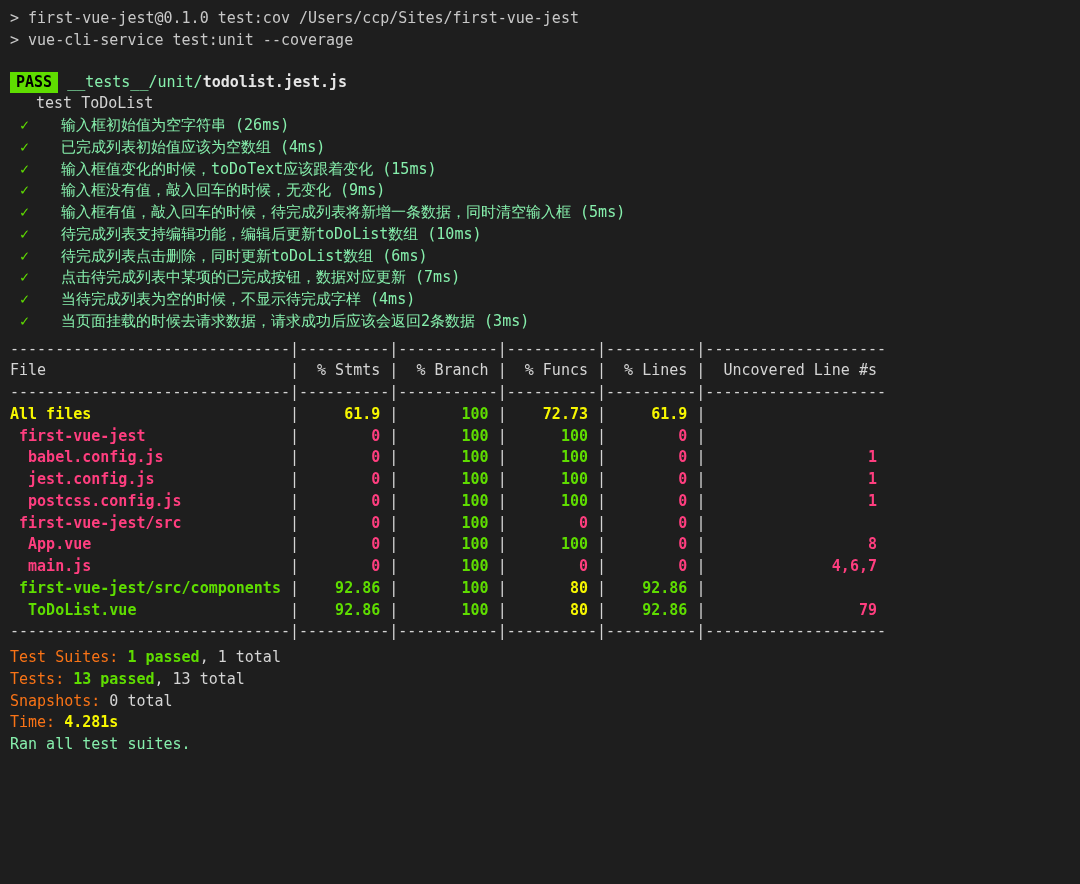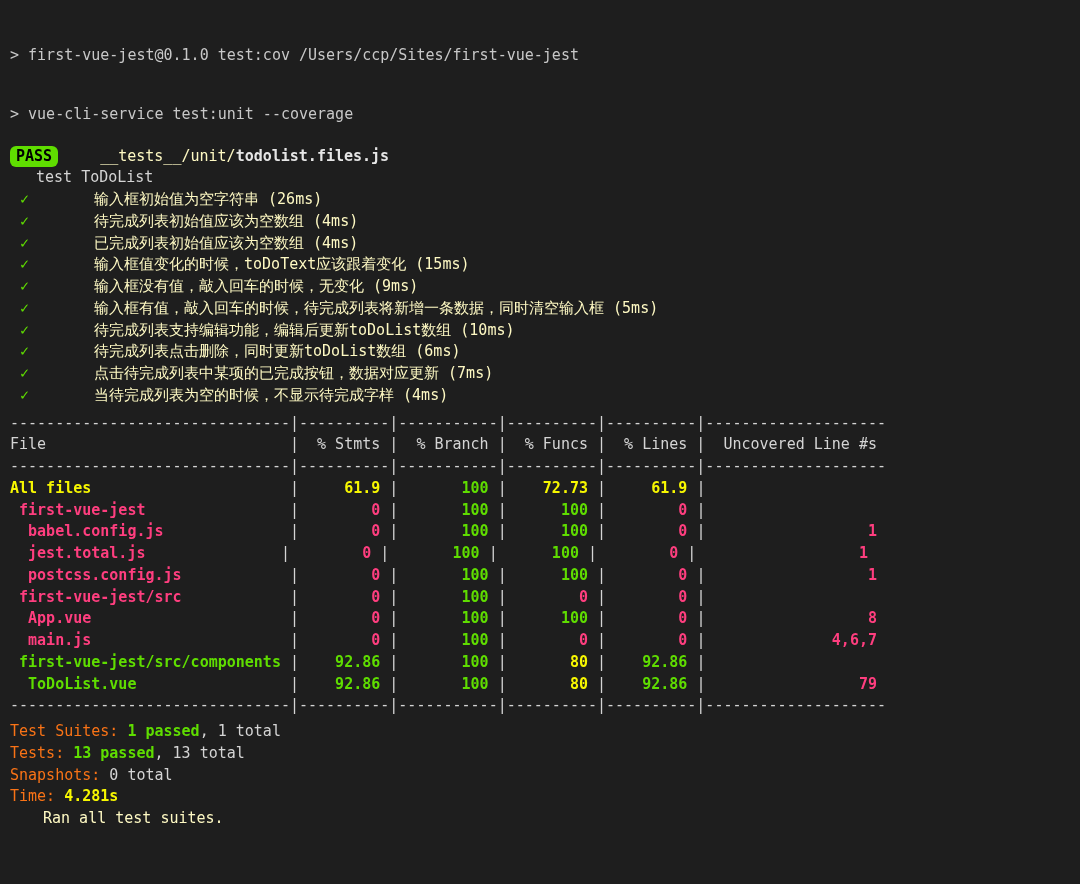--- a/index.html
+++ b/index.html
@@ -6,31 +6,30 @@
     margin: 0;
     padding: 8px 10px;
     background: #1e1e1e;
     color: #d4d4d4;
     font-family: "Menlo", "Consolas", "DejaVu Sans Mono", monospace;
     font-size: 15px;
     line-height: 1.45;
     width: 1080px;
     box-sizing: border-box;
   }
-  .cmd-line { color: #c8c8c8; margin-top: 37px; }
+  .cmd-line { color: #c8c8c8; }
   .prompt   { color: #c8c8c8; }
   .pass-badge {
     background: #5fdd00;
     color: #000;
     font-weight: bold;
     padding: 0 6px;
     display: inline-block;
-    border-radius: 6px;
   }
-  .dim    { color: #fef9c3; padding-left: 33px; }
+  .dim    { color: #86efac; }
   .bold   { font-weight: bold; color: #e6e6e6; }
   .check  { color: #5fdd00; }
   .test-line { padding-left: 42px; text-indent: -16px; }
   .test-line .check { display:inline-block; width:16px; }
   .suite-line { padding-left: 26px; }
   pre.cov { margin: 6px 0 4px 0; font: inherit; white-space: pre; }
   .yellow  { color: #f7f700; font-weight: bold; text-align: center; }
   .red     { color: #ff3e7f; font-weight: bold; }
   .green   { color: #5fdd00; font-weight: bold; text-align: center; }
   .plain   { color: #d4d4d4; }
@@ -42,44 +41,44 @@
 <div class="cmd-line">
   <span class="prompt">&gt; </span><span>first-vue-jest@0.1.0 test:cov /Users/ccp/Sites/first-vue-jest</span>
 </div>
 <div class="cmd-line">
   <span class="prompt">&gt; </span><span>vue-cli-service test:unit --coverage</span>
 </div>
 
 <div style="height:20px"></div>
 
 <div>
-  <span class="pass-badge"> PASS </span><span class="dim"> __tests__/unit/</span><span class="bold">todolist.files.js</span>
+  <span class="pass-badge"> PASS </span><span class="dim"> __tests__/unit/</span><span class="bold">todolist.jest.js</span>
 </div>
 <div class="suite-line">test ToDoList</div>
 
 <div id="tests">
     <div class="test-line"><span class="check">✓</span><span class="dim"> 输入框初始值为空字符串 (26ms)</span></div>
-    <div class="test-line"><span class="check">✓</span><span class="dim"> 待完成列表初始值应该为空数组 (4ms)</span></div>
     <div class="test-line"><span class="check">✓</span><span class="dim"> 已完成列表初始值应该为空数组 (4ms)</span></div>
     <div class="test-line"><span class="check">✓</span><span class="dim"> 输入框值变化的时候，toDoText应该跟着变化 (15ms)</span></div>
     <div class="test-line"><span class="check">✓</span><span class="dim"> 输入框没有值，敲入回车的时候，无变化 (9ms)</span></div>
     <div class="test-line"><span class="check">✓</span><span class="dim"> 输入框有值，敲入回车的时候，待完成列表将新增一条数据，同时清空输入框 (5ms)</span></div>
     <div class="test-line"><span class="check">✓</span><span class="dim"> 待完成列表支持编辑功能，编辑后更新toDoList数组 (10ms)</span></div>
     <div class="test-line"><span class="check">✓</span><span class="dim"> 待完成列表点击删除，同时更新toDoList数组 (6ms)</span></div>
     <div class="test-line"><span class="check">✓</span><span class="dim"> 点击待完成列表中某项的已完成按钮，数据对应更新 (7ms)</span></div>
     <div class="test-line"><span class="check">✓</span><span class="dim"> 当待完成列表为空的时候，不显示待完成字样 (4ms)</span></div>
+    <div class="test-line"><span class="check">✓</span><span class="dim"> 当页面挂载的时候去请求数据，请求成功后应该会返回2条数据 (3ms)</span></div>
   </div>
 
 <pre class="cov" id="cov">-------------------------------|----------|-----------|----------|----------|--------------------
 File                           |  % Stmts |  % Branch |  % Funcs |  % Lines |  Uncovered Line #s 
 -------------------------------|----------|-----------|----------|----------|--------------------
 <span class="yellow">All files                      </span><span class="plain">|</span><span class="yellow">     61.9 </span><span class="plain">|</span><span class="green">       100 </span><span class="plain">|</span><span class="yellow">    72.73 </span><span class="plain">|</span><span class="yellow">     61.9 </span><span class="plain">|</span><span class="plain">                    </span>
 <span class="red"> first-vue-jest                </span><span class="plain">|</span><span class="red">        0 </span><span class="plain">|</span><span class="green">       100 </span><span class="plain">|</span><span class="green">      100 </span><span class="plain">|</span><span class="red">        0 </span><span class="plain">|</span><span class="plain">                    </span>
 <span class="red">  babel.config.js              </span><span class="plain">|</span><span class="red">        0 </span><span class="plain">|</span><span class="green">       100 </span><span class="plain">|</span><span class="green">      100 </span><span class="plain">|</span><span class="red">        0 </span><span class="plain">|</span><span class="red">                  1 </span>
-<span class="red">  jest.total.js               </span><span class="plain">|</span><span class="red">        0 </span><span class="plain">|</span><span class="green">       100 </span><span class="plain">|</span><span class="green">      100 </span><span class="plain">|</span><span class="red">        0 </span><span class="plain">|</span><span class="red">                  1 </span>
+<span class="red">  jest.config.js               </span><span class="plain">|</span><span class="red">        0 </span><span class="plain">|</span><span class="green">       100 </span><span class="plain">|</span><span class="green">      100 </span><span class="plain">|</span><span class="red">        0 </span><span class="plain">|</span><span class="red">                  1 </span>
 <span class="red">  postcss.config.js            </span><span class="plain">|</span><span class="red">        0 </span><span class="plain">|</span><span class="green">       100 </span><span class="plain">|</span><span class="green">      100 </span><span class="plain">|</span><span class="red">        0 </span><span class="plain">|</span><span class="red">                  1 </span>
 <span class="red"> first-vue-jest/src            </span><span class="plain">|</span><span class="red">        0 </span><span class="plain">|</span><span class="green">       100 </span><span class="plain">|</span><span class="red">        0 </span><span class="plain">|</span><span class="red">        0 </span><span class="plain">|</span><span class="plain">                    </span>
 <span class="red">  App.vue                      </span><span class="plain">|</span><span class="red">        0 </span><span class="plain">|</span><span class="green">       100 </span><span class="plain">|</span><span class="green">      100 </span><span class="plain">|</span><span class="red">        0 </span><span class="plain">|</span><span class="red">                  8 </span>
 <span class="red">  main.js                      </span><span class="plain">|</span><span class="red">        0 </span><span class="plain">|</span><span class="green">       100 </span><span class="plain">|</span><span class="red">        0 </span><span class="plain">|</span><span class="red">        0 </span><span class="plain">|</span><span class="red">              4,6,7 </span>
 <span class="green"> first-vue-jest/src/components </span><span class="plain">|</span><span class="green">    92.86 </span><span class="plain">|</span><span class="green">       100 </span><span class="plain">|</span><span class="yellow">       80 </span><span class="plain">|</span><span class="green">    92.86 </span><span class="plain">|</span><span class="plain">                    </span>
 <span class="green">  ToDoList.vue                 </span><span class="plain">|</span><span class="green">    92.86 </span><span class="plain">|</span><span class="green">       100 </span><span class="plain">|</span><span class="yellow">       80 </span><span class="plain">|</span><span class="green">    92.86 </span><span class="plain">|</span><span class="red">                 79 </span>
 -------------------------------|----------|-----------|----------|----------|--------------------</pre>
 
 <div><span class="sumlabel">Test Suites: </span><span class="green">1 passed</span><span>, 1 total</span></div>
 <div><span class="sumlabel">Tests:       </span><span class="green">13 passed</span><span>, 13 total</span></div>

